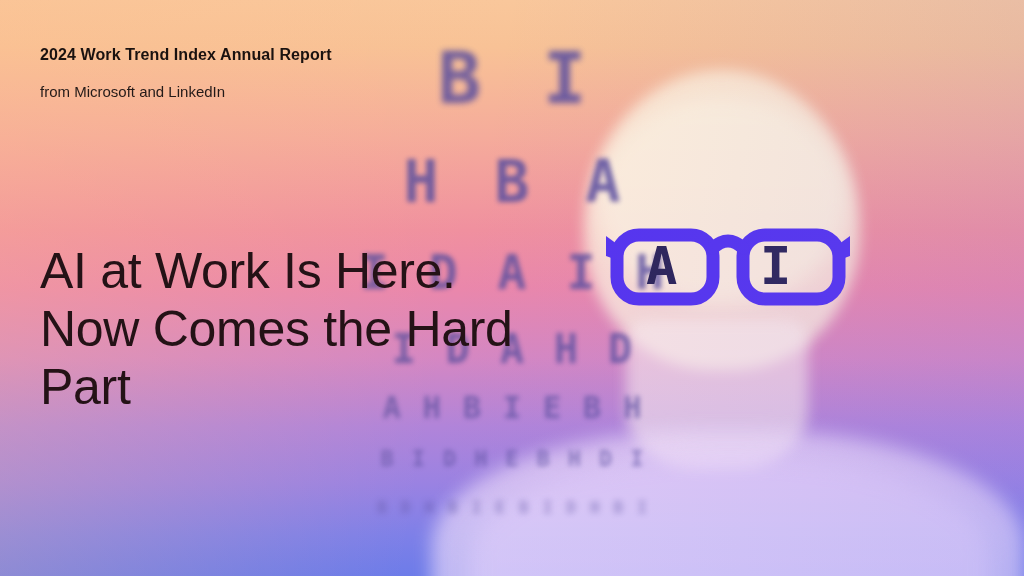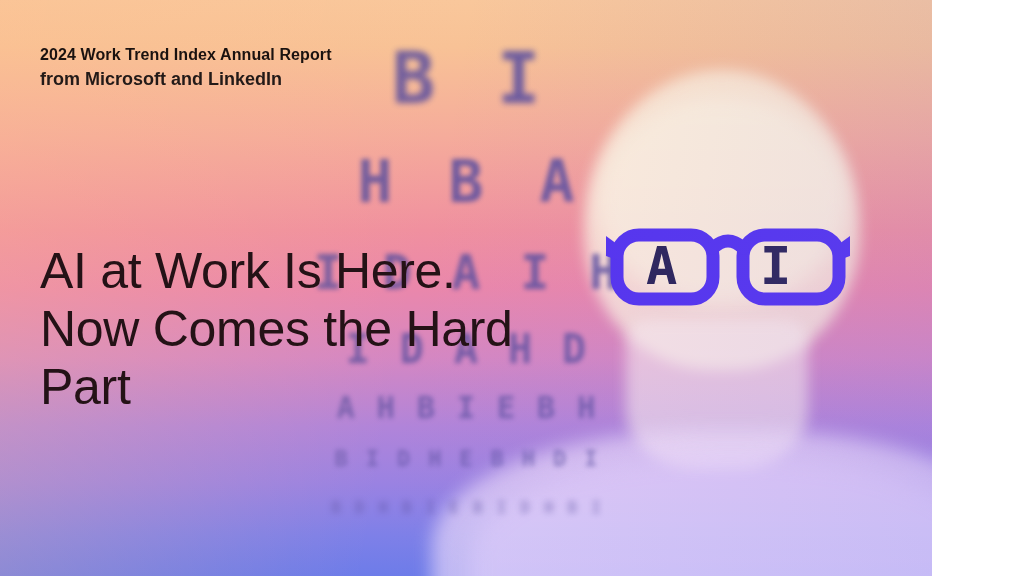--- a/index.html
+++ b/index.html
@@ -5,21 +5,21 @@
   * { margin:0; padding:0; box-sizing:border-box; }
   html, body { width:1024px; height:576px; }
   body {
     font-family:"Liberation Sans", sans-serif;
     overflow:hidden;
     background:#fff;
   }
 
   #cover {
     position:relative;
-    width:932px;
+    width:1024px;
     height:576px;
     overflow:hidden;
     background:
       linear-gradient(180deg,
         #f9c79b 0%,
         #f8c296 8%,
         #f5ab9b 24%,
         #f0909f 40%,
         #ea87ab 50%,
         #d587c2 62%,
@@ -137,25 +137,25 @@
     z-index:7;
   }
   .header-title {
     font-size:16px;
     font-weight:700;
     color:#1a1210;
     letter-spacing:.1px;
     line-height:1.35;
   }
   .header-sub {
-    font-size:18px;
-    font-weight:700;
+    font-size:15px;
+    font-weight:400;
     color:#231a18;
     line-height:1.35;
-    margin-top:1px;
+    margin-top:16px;
   }
   .headline {
     position:absolute;
     left:40px; top:242px;
     z-index:7;
     width:520px;
     font-size:50px;
     font-weight:400;
     line-height:1.16;
     color:#241216;

